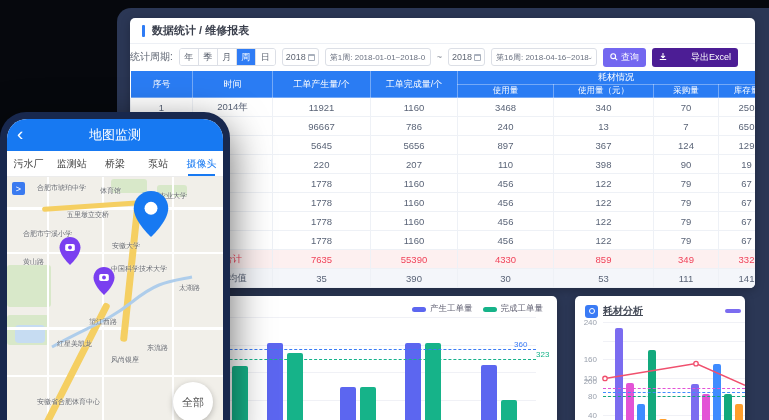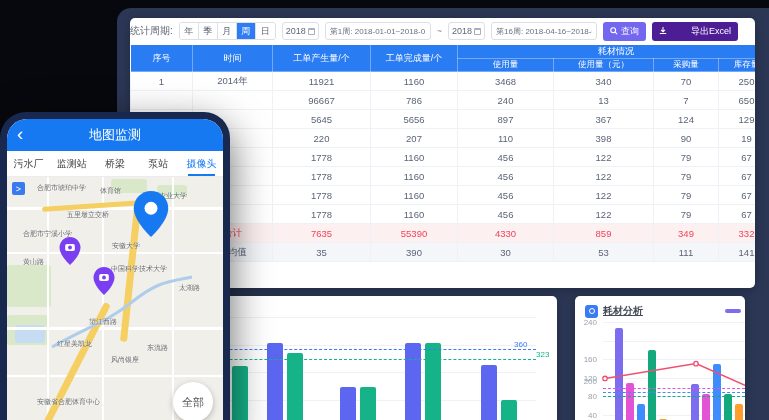--- a/index.html
+++ b/index.html
@@ -75,20 +75,24 @@
   .pin { position:absolute; cursor:pointer; }
   .expander { position:absolute; left:5px; top:5px; width:13px; height:13px; background:#3a7af0; color:#fff; border-radius:2px; font-size:9px; display:flex; align-items:center; justify-content:center; cursor:pointer; }
   .allbtn { position:absolute; left:166px; top:205px; width:40px; height:40px; border-radius:50%; background:#fff; box-shadow:0 2px 6px rgba(0,0,0,.25); display:flex; align-items:center; justify-content:center; font-size:11px; color:#555; cursor:pointer; }
 </style>
 </head>
 <body>
 
 <div class="panel"></div>
 
 <div class="card win">
+  <div class="crumbbar">
+    <div class="crumb-accent"></div>
+    <div class="crumb">数据统计 / 维修报表</div>
+  </div>
   <div class="filterbar">
     <span class="flabel">统计周期:</span>
     <div class="segwrap">
         <div class="seg">年</div>
         <div class="seg">季</div>
         <div class="seg">月</div>
         <div class="seg active">周</div>
         <div class="seg">日</div>
       </div>
     <div class="sel">
@@ -242,20 +246,30 @@
           <td>30</td>
           <td>53</td>
           <td>111</td>
           <td>141</td>
         </tr>
       </tbody>
   </table>
 </div>
 
 <div class="card chart1">
+  <div class="legend">
+      <div class="litem">
+        <span class="lmark" style="background: rgb(92, 102, 240);"></span>
+        <span class="ltext">产生工单量</span>
+      </div>
+      <div class="litem">
+        <span class="lmark" style="background: rgb(22, 179, 137);"></span>
+        <span class="ltext">完成工单量</span>
+      </div>
+    </div>
   <div id="c1plot"></div>
 <div class="gline" style="top: 21px;"></div>
     <div class="gline" style="top: 48.5px;"></div>
     <div class="gline" style="top: 76px;"></div>
     <div class="gline" style="top: 103.5px;"></div>
     <div class="bar" style="left: 82px; height: 81px; top: 69px; background: rgb(92, 102, 240);"></div>
     <div class="bar" style="left: 137px; height: 102.6px; top: 47.4px; background: rgb(92, 102, 240);"></div>
     <div class="bar" style="left: 210px; height: 59.4px; top: 90.6px; background: rgb(92, 102, 240);"></div>
     <div class="bar" style="left: 275px; height: 102.6px; top: 47.4px; background: rgb(92, 102, 240);"></div>
     <div class="bar" style="left: 351px; height: 81px; top: 69px; background: rgb(92, 102, 240);"></div>

